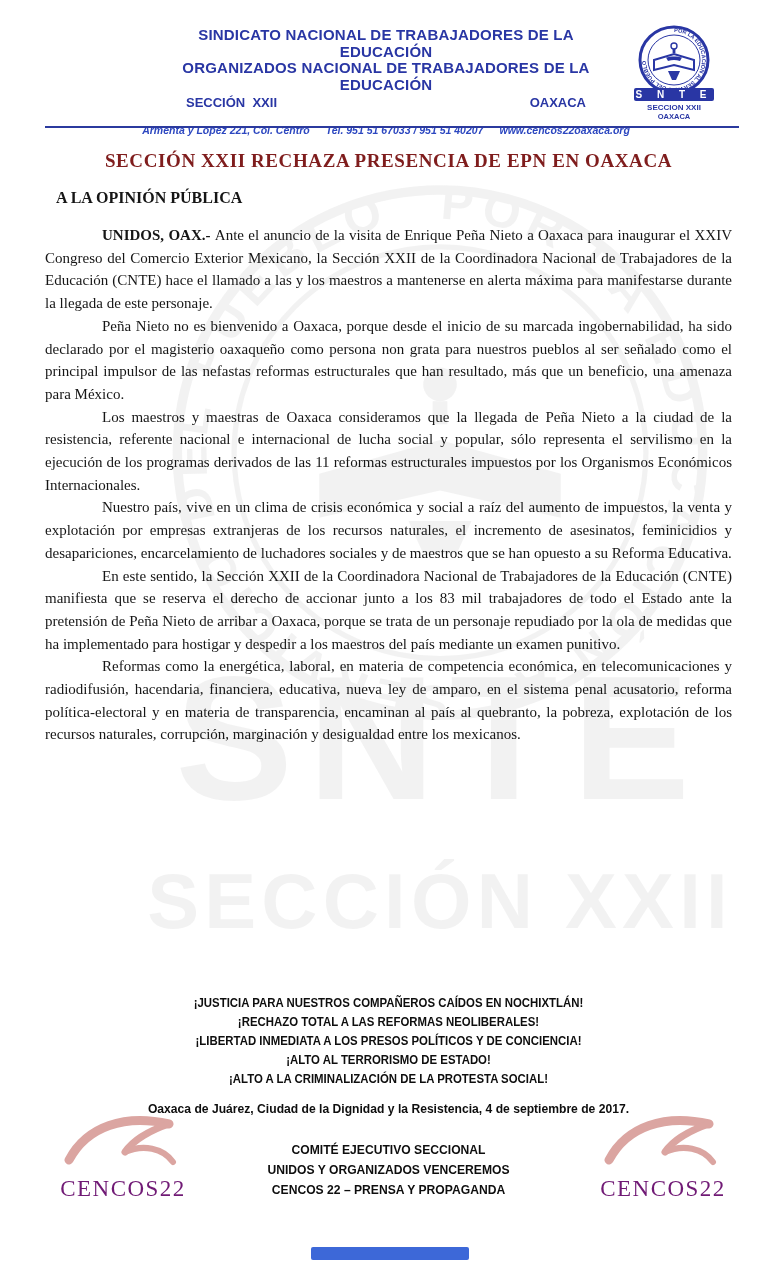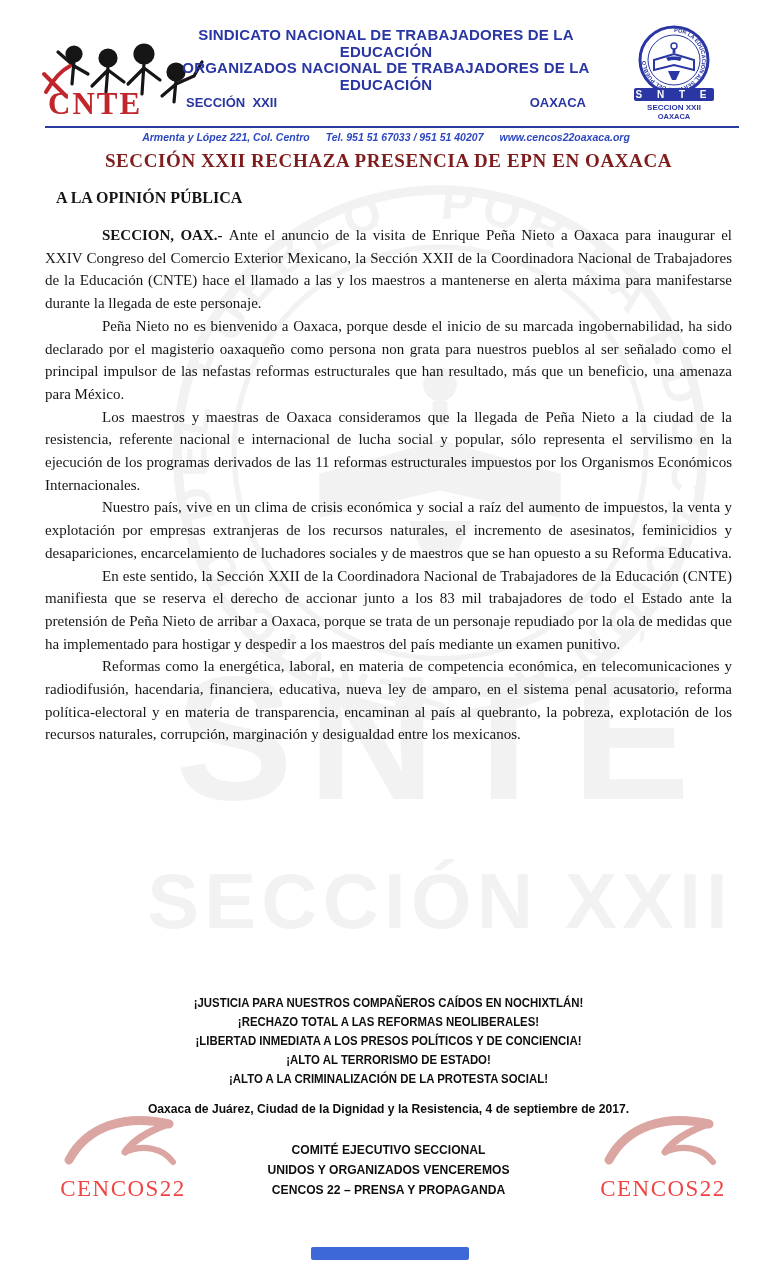--- a/index.html
+++ b/index.html
@@ -12,21 +12,21 @@
   .watermark{position:absolute;left:115px;top:148px;opacity:.09;z-index:0;pointer-events:none;}
   
   .hdr-center{
     position:absolute;left:172px;top:27px;width:428px;text-align:center;z-index:2;
     font-family:"Liberation Sans",sans-serif;font-weight:bold;color:#2936a4;
   }
   .hdr-line{font-size:15px;line-height:16.5px;letter-spacing:.2px;}
   .hdr-row{display:flex;justify-content:space-between;padding:0 14px;font-size:13px;margin-top:2px;}
   .hdr-section{white-space:pre;}
   .hdr-address{
-    margin-top:21px;font-size:10.5px;font-style:italic;color:#2c47c0;
+    margin-top:14px;font-size:10.5px;font-style:italic;color:#2c47c0;
     display:flex;justify-content:center;gap:16px;white-space:nowrap;
   }
   .cnte-logo{position:absolute;left:36px;top:40px;width:210px;height:90px;z-index:2;}
   .cnte-label{
     position:absolute;left:12px;top:46px;
     font-family:"Liberation Serif",serif;font-weight:bold;font-size:31px;
     color:#c0262c;letter-spacing:2px;transform:scaleY(1.05);
   }
   .snte-logo{position:absolute;left:616px;top:22px;z-index:2;}
   .hdr-rule{position:absolute;left:45px;top:126px;width:694px;height:2px;background:#2b3a9e;z-index:2;}
@@ -56,21 +56,21 @@
   .committee{
     position:absolute;top:1140px;left:0;width:100%;text-align:center;z-index:2;
     font-family:"Liberation Sans",sans-serif;font-weight:bold;font-size:12.5px;
     line-height:20px;color:#0e0e0e;transform:scaleX(.97);
   }
   .cencos{position:absolute;top:1112px;width:150px;text-align:center;z-index:2;}
   .cencos.left{left:48px;}
   .cencos.right{left:588px;}
   .cencos-label{
     font-family:"Liberation Serif",serif;font-size:23px;letter-spacing:1.5px;
-    color:#ef4444;margin-top:2px;
+    color:#701a75;margin-top:2px;
   }
   .bottom-bar{
     position:absolute;left:311px;top:1247px;width:158px;height:13px;
     background:#3d68d8;border-radius:2px;z-index:2;
   }
 </style>
 </head>
 <body>
 
 <div class="page">
@@ -85,39 +85,20 @@
       <textPath href="#wm-ring">POR LA EDUCACIÓN AL SERVICIO DEL PUEBLO</textPath>
     </text>
     <circle cx="300" cy="225" r="16" fill="#777"></circle>
     <rect x="293" y="241" width="14" height="22" fill="#777"></rect>
     <path d="M185,310 L300,278 L415,310 L415,352 L300,326 L185,352 Z" fill="#777"></path>
     <path d="M270,355 L330,355 L316,386 L284,386 Z" fill="#777"></path>
     <text x="300" y="620" text-anchor="middle" font-family="Liberation Sans, sans-serif" font-size="168" font-weight="bold" letter-spacing="14" fill="#777">SNTE</text>
     <text x="300" y="742" text-anchor="middle" font-family="Liberation Sans, sans-serif" font-size="74" font-weight="bold" letter-spacing="5" fill="#777">SECCIÓN XXII</text>
   </svg>
 
-  <div class="cnte-logo">
-    <svg width="200" height="90" viewBox="0 0 200 90" xmlns="http://www.w3.org/2000/svg">
-      <g stroke="#161616" stroke-width="3.2" stroke-linecap="round" fill="none">
-        <circle cx="38" cy="14" r="7" fill="#161616"></circle>
-        <path d="M38,21 L36,44 M38,26 L22,12 M38,26 L52,34"></path>
-        <circle cx="72" cy="18" r="8" fill="#161616"></circle>
-        <path d="M72,26 L70,52 M72,30 L56,46 M72,30 L88,42"></path>
-        <circle cx="108" cy="14" r="9" fill="#161616"></circle>
-        <path d="M108,23 L106,54 M108,28 L92,44 M108,28 L124,40"></path>
-        <circle cx="140" cy="32" r="8" fill="#161616"></circle>
-        <path d="M140,40 L138,62 M140,44 L126,56 M140,44 L158,36 L166,22"></path>
-      </g>
-      <g stroke="#c0262c" stroke-width="4" stroke-linecap="round" fill="none">
-        <path d="M10,52 C18,38 26,30 34,26"></path>
-        <path d="M8,34 C16,42 24,50 30,56"></path>
-      </g>
-    </svg>
-    <div class="cnte-label">CNTE</div>
-  </div>
 
   <div class="hdr-center">
     <div class="hdr-line">SINDICATO NACIONAL DE TRABAJADORES DE LA EDUCACIÓN</div>
     <div class="hdr-line">ORGANIZADOS NACIONAL DE TRABAJADORES DE LA EDUCACIÓN</div>
     <div class="hdr-row">
       <span class="hdr-section">SECCIÓN  XXII</span>
       <span>OAXACA</span>
     </div>
     <div class="hdr-address">
       <span>Armenta y López 221, Col. Centro</span>
@@ -146,21 +127,21 @@
       <text x="58" y="88" text-anchor="middle" font-family="Liberation Sans, sans-serif" font-size="8" font-weight="bold" fill="#2936a4">SECCION XXII</text>
       <text x="58" y="97" text-anchor="middle" font-family="Liberation Sans, sans-serif" font-size="7.5" font-weight="bold" fill="#2936a4">OAXACA</text>
     </svg>
   </div>
 
   <div class="hdr-rule"></div>
 
   <div class="doc-title">SECCIÓN XXII RECHAZA PRESENCIA DE EPN EN OAXACA</div>
   <div class="doc-salutation">A LA OPINIÓN PÚBLICA</div>
   <div class="doc-body">
-      <p><b class="lead">SECCION, OAX.- </b>Ante el anuncio de la visita de Enrique Peña Nieto a Oaxaca para inaugurar el XXIV Congreso del Comercio Exterior Mexicano, la Sección XXII de la Coordinadora Nacional de Trabajadores de la Educación (CNTE) hace el llamado a las y los maestros a mantenerse en alerta máxima para manifestarse durante la llegada de este personaje.</p>
+      <p><b class="lead">UNIDOS, OAX.- </b>Ante el anuncio de la visita de Enrique Peña Nieto a Oaxaca para inaugurar el XXIV Congreso del Comercio Exterior Mexicano, la Sección XXII de la Coordinadora Nacional de Trabajadores de la Educación (CNTE) hace el llamado a las y los maestros a mantenerse en alerta máxima para manifestarse durante la llegada de este personaje.</p>
       <p>Peña Nieto no es bienvenido a Oaxaca, porque desde el inicio de su marcada ingobernabilidad, ha sido declarado por el magisterio oaxaqueño como persona non grata para nuestros pueblos al ser señalado como el principal impulsor de las nefastas reformas estructurales que han resultado, más que un beneficio, una amenaza para México.</p>
       <p>Los maestros y maestras de Oaxaca consideramos que la llegada de Peña Nieto a la ciudad de la resistencia, referente nacional e internacional de lucha social y popular, sólo representa el servilismo en la ejecución de los programas derivados de las 11 reformas estructurales impuestos por los Organismos Económicos Internacionales.</p>
       <p>Nuestro país, vive en un clima de crisis económica y social a raíz del aumento de impuestos, la venta y explotación por empresas extranjeras de los recursos naturales, el incremento de asesinatos, feminicidios y desapariciones, encarcelamiento de luchadores sociales y de maestros que se han opuesto a su Reforma Educativa.</p>
       <p>En este sentido, la Sección XXII de la Coordinadora Nacional de Trabajadores de la Educación (CNTE) manifiesta que se reserva el derecho de accionar junto a los 83 mil trabajadores de todo el Estado ante la pretensión de Peña Nieto de arribar a Oaxaca, porque se trata de un personaje repudiado por la ola de medidas que ha implementado para hostigar y despedir a los maestros del país mediante un examen punitivo.</p>
       <p>Reformas como la energética, laboral, en materia de competencia económica, en telecomunicaciones y radiodifusión, hacendaria, financiera, educativa, nueva ley de amparo, en el sistema penal acusatorio, reforma política-electoral y en materia de transparencia, encaminan al país al quebranto, la pobreza, explotación de los recursos naturales, corrupción, marginación y desigualdad entre los mexicanos.</p>
     </div>
 
   <div class="slogans">
       <div>¡JUSTICIA PARA NUESTROS COMPAÑEROS CAÍDOS EN NOCHIXTLÁN!</div>
       <div>¡RECHAZO TOTAL A LAS REFORMAS NEOLIBERALES!</div>

